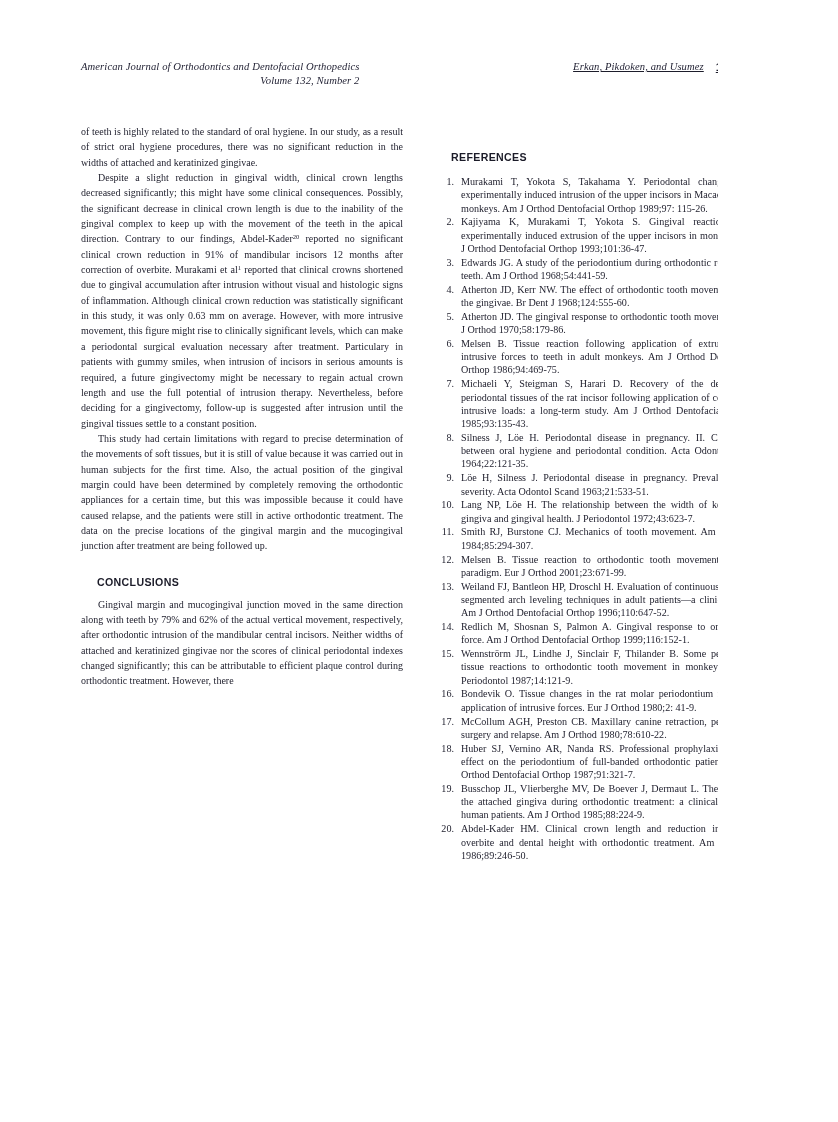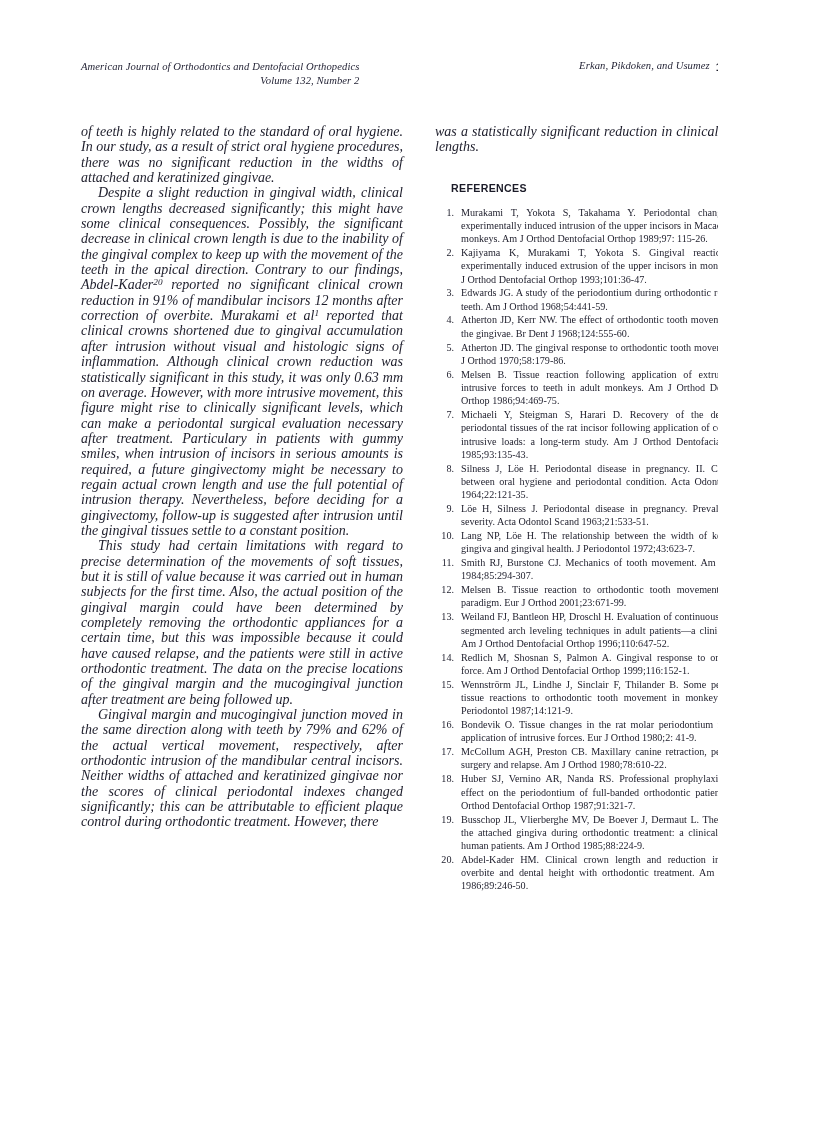--- a/index.html
+++ b/index.html
@@ -34,23 +34,24 @@
   .rh-left {
     font-style: italic;
     font-size: 10.6px;
     line-height: 14.2px;
     color: #252537;
     letter-spacing: 0.1px;
   }
   .rh-left .rh-line2 { display: block; text-align: right; }
   .rh-right {
     display: flex;
-    align-items: flex-start;
-    gap: 6px;
+    align-items: center;
+    gap: 12px;
     white-space: nowrap;
+    text-decoration: underline;
   }
   .rh-authors {
     font-style: italic;
     font-size: 10.6px;
     color: #252537;
     letter-spacing: 0.1px;
   }
   .rh-pageno {
     font-family: "Liberation Sans", "DejaVu Sans", sans-serif;
     font-weight: bold;
@@ -69,27 +70,26 @@
     display: flex;
     gap: 32px;
   }
   .col {
     width: 322px;
     flex: 0 0 322px;
   }
 
   p.body {
     margin: 0;
-    font-size: 14px;
+    font-size: 10px;
     line-height: 15.35px;
     text-align: justify;
     text-justify: inter-word;
     color: #1d1d2b;
     hyphens: manual;
-    font-style: italic;
   }
   p.body + p.body { text-indent: 17px; }
 
   sup {
     font-size: 0.66em;
     vertical-align: 0.42em;
     line-height: 0;
   }
 
   h2.section {
@@ -149,25 +149,25 @@
     </div>
   </div>
 
   <div class="columns">
 
     <div class="col">
       <p class="body">of teeth is highly related to the standard of oral hygiene. In our study, as a result of strict oral hygiene procedures, there was no significant reduction in the widths of attached and keratinized gingivae.</p>
       <p class="body">Despite a slight reduction in gingival width, clinical crown lengths decreased significantly; this might have some clinical consequences. Possibly, the significant decrease in clinical crown length is due to the inability of the gingival complex to keep up with the movement of the teeth in the apical direction. Contrary to our findings, Abdel-Kader<sup>20</sup> reported no significant clinical crown reduction in 91% of mandibular incisors 12 months after correction of overbite. Murakami et al<sup>1</sup> reported that clinical crowns shortened due to gingival accumulation after intrusion without visual and histologic signs of inflammation. Although clinical crown reduction was statistically significant in this study, it was only 0.63 mm on average. However, with more intrusive movement, this figure might rise to clinically significant levels, which can make a periodontal surgical evaluation necessary after treatment. Particulary in patients with gummy smiles, when intrusion of incisors in serious amounts is required, a future gingivectomy might be necessary to regain actual crown length and use the full potential of intrusion therapy. Nevertheless, before deciding for a gingivectomy, follow-up is suggested after intrusion until the gingival tissues settle to a constant position.</p>
       <p class="body">This study had certain limitations with regard to precise determination of the movements of soft tissues, but it is still of value because it was carried out in human subjects for the first time. Also, the actual position of the gingival margin could have been determined by completely removing the orthodontic appliances for a certain time, but this was impossible because it could have caused relapse, and the patients were still in active orthodontic treatment. The data on the precise locations of the gingival margin and the mucogingival junction after treatment are being followed up.</p>
 
+      <h2 class="section">CONCLUSIONS</h2>
       <p class="body" style="text-indent:17px">Gingival margin and mucogingival junction moved in the same direction along with teeth by 79% and 62% of the actual vertical movement, respectively, after orthodontic intrusion of the mandibular central incisors. Neither widths of attached and keratinized gingivae nor the scores of clinical periodontal indexes changed significantly; this can be attributable to efficient plaque control during orthodontic treatment. However, there</p>
     </div>
 
     <div class="col">
-      <p class="body">was a statistically significant reduction in clinical crown lengths.</p>
 
       <h2 class="section refs">REFERENCES</h2>
 
       <ol class="reflist">
           <li>Murakami T, Yokota S, Takahama Y. Periodontal changes after experimentally induced intrusion of the upper incisors in Macaca fuscata monkeys. Am J Orthod Dentofacial Orthop 1989;97: 115-26.</li>
           <li>Kajiyama K, Murakami T, Yokota S. Gingival reactions after experimentally induced extrusion of the upper incisors in monkeys. Am J Orthod Dentofacial Orthop 1993;101:36-47.</li>
           <li>Edwards JG. A study of the periodontium during orthodontic rotation of teeth. Am J Orthod 1968;54:441-59.</li>
           <li>Atherton JD, Kerr NW. The effect of orthodontic tooth movement upon the gingivae. Br Dent J 1968;124:555-60.</li>
           <li>Atherton JD. The gingival response to orthodontic tooth movement. Am J Orthod 1970;58:179-86.</li>
           <li>Melsen B. Tissue reaction following application of extrusive and intrusive forces to teeth in adult monkeys. Am J Orthod Dentofacial Orthop 1986;94:469-75.</li>

